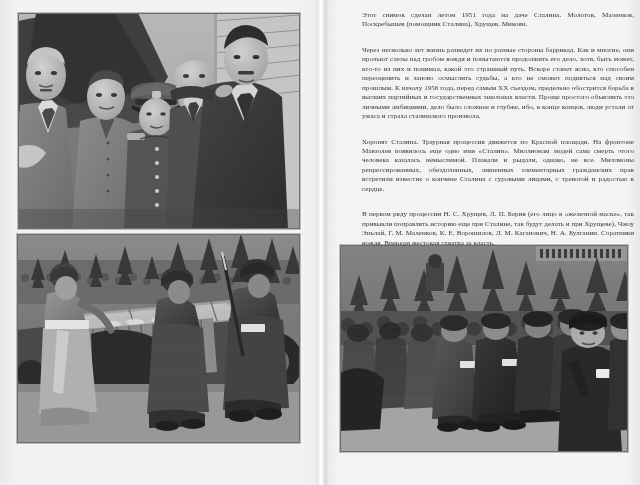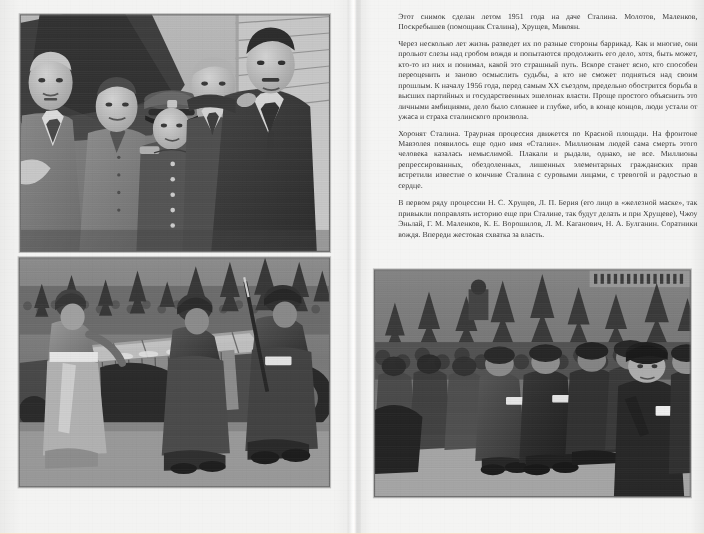--- a/index.html
+++ b/index.html
@@ -6,21 +6,21 @@
   html, body {
     margin: 0;
     padding: 0;
     background: #ffffff;
   }
   #page {
     position: relative;
     width: 640px;
     height: 485px;
     overflow: hidden;
-    background: #f97316;
+    background: #d946ef;
     font-family: "Liberation Serif", "DejaVu Serif", serif;
   }
 
   
   .paper {
     position: absolute;
     top: 0;
     height: 485px;
     background:
       linear-gradient(90deg, rgba(0,0,0,0.035) 0%, rgba(0,0,0,0) 6%, rgba(0,0,0,0) 94%, rgba(0,0,0,0.03) 100%),
@@ -87,21 +87,21 @@
   #text-column p {
     margin: 0;
     font-size: 7.1px;
     line-height: 9.45px;
     text-align: justify;
     text-indent: 0;
     color: #2b2b2b;
     letter-spacing: 0.02px;
     -webkit-font-smoothing: none;
   }
-  #text-column p + p { margin-top: 6px; }
+  #text-column p + p { margin-top: 16px; }
   .para-blur {
     filter: blur(0.14px);
     opacity: .93;
   }
 </style>
 </head>
 <body>
 
 <div id="page">
 

